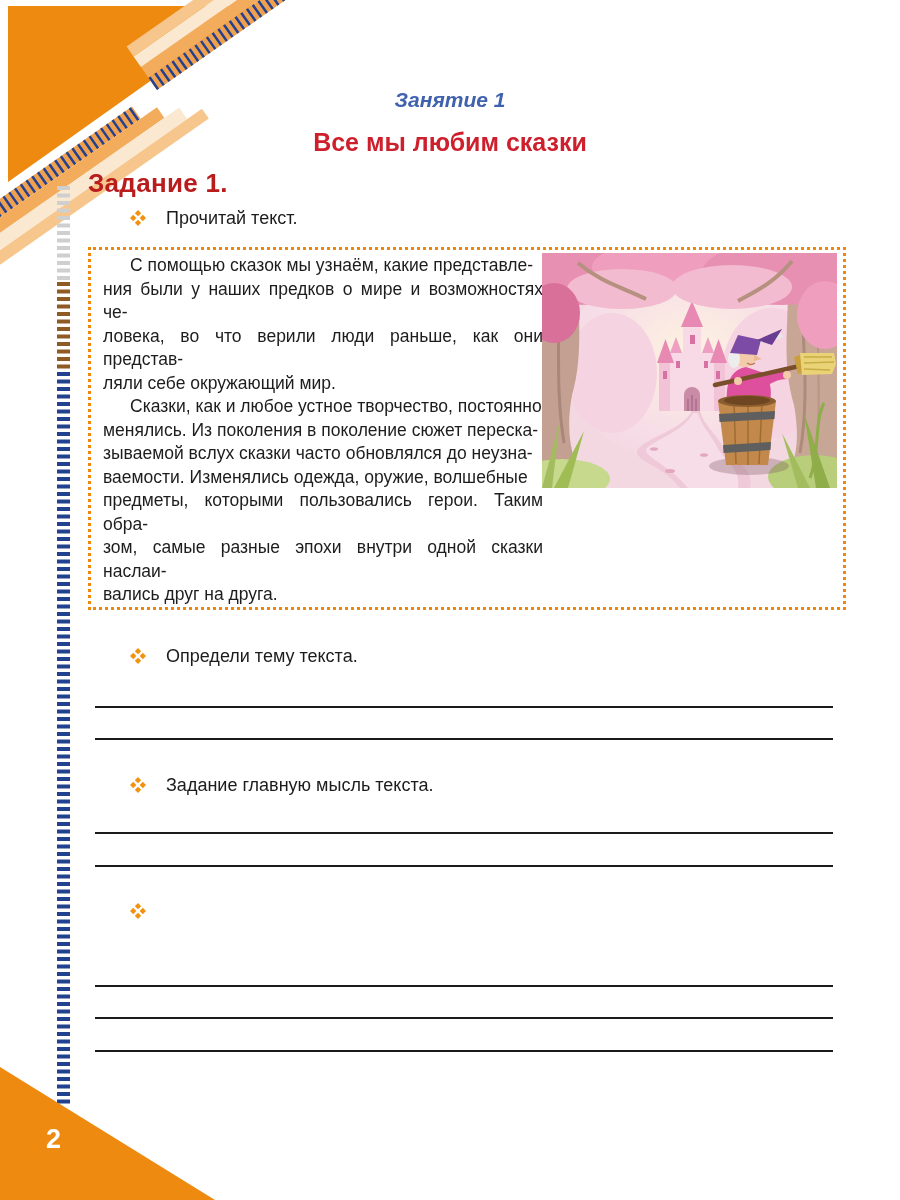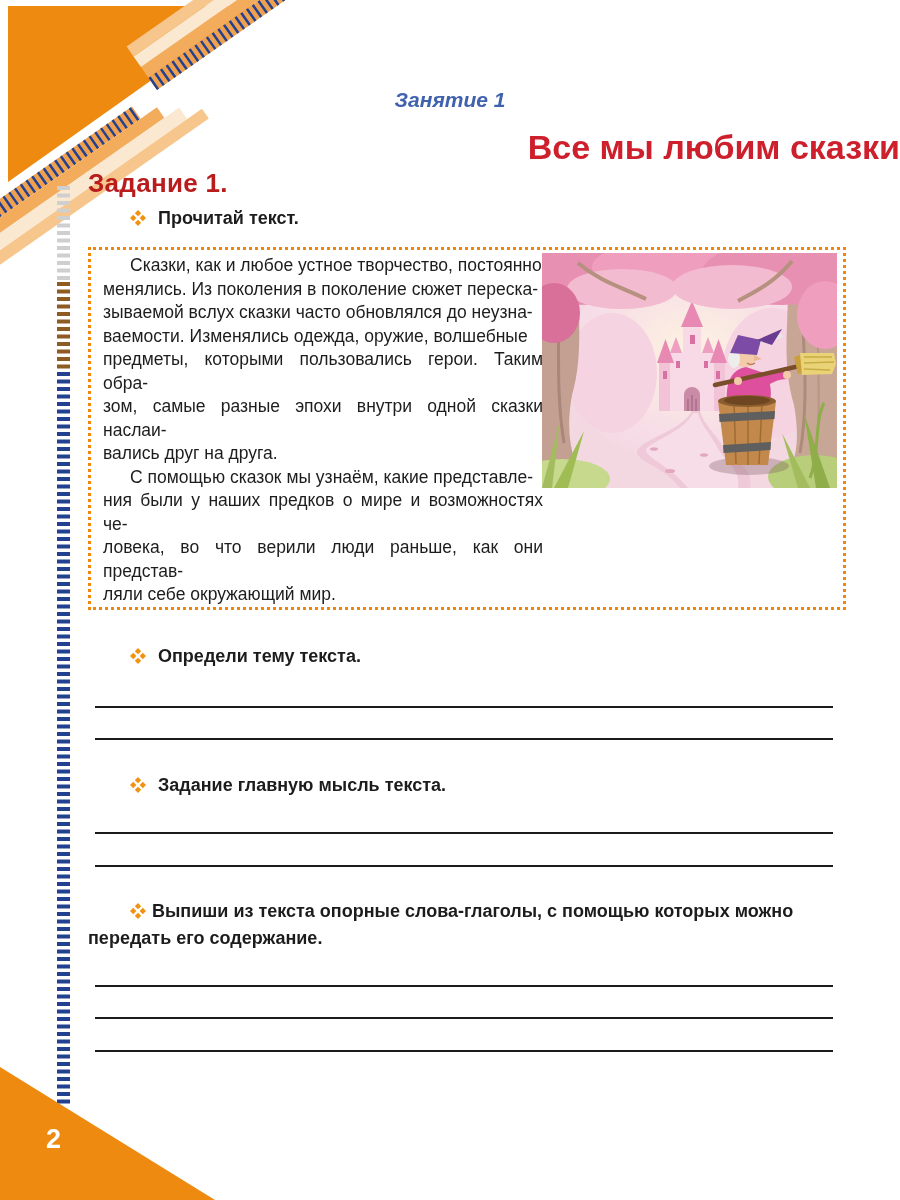--- a/index.html
+++ b/index.html
@@ -5,26 +5,26 @@
   html,body { margin:0; padding:0; background:#fff; }
   .page {
     position:relative; width:900px; height:1200px; background:#ffffff;
     font-family:"Liberation Sans", sans-serif; overflow:hidden; color:#1d1d1d;
   }
   .deco { position:absolute; left:0; top:0; width:900px; height:1200px; z-index:0; pointer-events:none; }
   .content { position:absolute; inset:0; z-index:1; }
   .abs { position:absolute; }
   .lesson-label { left:0; right:0; top:88px; text-align:center;
     font-size:21px; font-weight:bold; font-style:italic; color:#3f61ae; }
-  .page-title { left:0; right:0; top:128px; text-align:right;
-    font-size:34px; font-weight:bold; color:#ce1f2c; }
+  .page-title { left:0; right:0; top:128px; text-align:center;
+    font-size:25px; font-weight:bold; color:#ce1f2c; }
   .task-heading { left:88px; top:168px; font-size:26px; font-weight:bold;
     color:#b91c1c; letter-spacing:.3px; }
-  .bullet-row { display:flex; align-items:flex-start; gap:12px;
-    font-size:18px; font-weight:bold; color:#1c1c1c; }
+  .bullet-row { display:flex; align-items:flex-start; gap:20px;
+    font-size:18px; font-weight:normal; color:#1c1c1c; }
   .bul { width:16px; height:16px; flex:0 0 16px; margin-top:2px; }
   .row-read   { left:130px; top:208px; }
   .row-topic  { left:130px; top:646px; }
   .row-idea   { left:130px; top:775px; }
   .task4 { left:88px; top:898px; width:762px; font-size:18px; font-weight:bold;
     color:#1c1c1c; line-height:27px; text-indent:42px; }
   .task4 .bul { display:inline-block; vertical-align:-2px; margin-right:6px; }
   .reading-box { left:88px; top:247px; width:758px; height:363px;
     box-sizing:border-box; border:3px dotted #f0860b; padding:4px 12px 0 12px;
     font-size:17.5px; line-height:23.5px; text-align:justify; overflow:hidden; }
@@ -84,31 +84,31 @@
           <rect x="1.2" y="7.2" width="5.6" height="5.6" transform="rotate(45 4 10)"></rect>
           <rect x="13.2" y="7.2" width="5.6" height="5.6" transform="rotate(45 16 10)"></rect>
           <rect x="7.2" y="13.2" width="5.6" height="5.6" transform="rotate(45 10 16)"></rect>
         </g>
       </svg>
       <span>Прочитай текст.</span>
     </div>
 
     <div class="abs reading-box">
       <div class="reading-col">
+        <p>С помощью сказок мы узнаём, какие представле-
+ния были у наших предков о мире и возможностях че-
+ловека, во что верили люди раньше, как они представ-
+ляли себе окружающий мир.</p>
         <p>Сказки, как и любое устное творчество, постоянно
 менялись. Из поколения в поколение сюжет переска-
 зываемой вслух сказки часто обновлялся до неузна-
 ваемости. Изменялись одежда, оружие, волшебные
 предметы, которыми пользовались герои. Таким обра-
 зом, самые разные эпохи внутри одной сказки наслаи-
 вались друг на друга.</p>
-        <p>С помощью сказок мы узнаём, какие представле-
-ния были у наших предков о мире и возможностях че-
-ловека, во что верили люди раньше, как они представ-
-ляли себе окружающий мир.</p>
       </div>
 
       <svg class="illus" viewBox="0 0 295 235">
         <defs>
           <radialGradient id="glow" cx="50%" cy="45%" r="60%">
             <stop offset="0%" stop-color="#fdf3e0"></stop>
             <stop offset="70%" stop-color="#f7dde7"></stop>
             <stop offset="100%" stop-color="#f3d8e2"></stop>
           </radialGradient>
         </defs>
@@ -228,21 +228,21 @@
     <div class="abs answer-line line-b2"></div>
 
     <div class="abs task4">
       <svg class="bul" viewBox="0 0 20 20">
         <g fill="#f0920f">
           <rect x="7.2" y="1.2" width="5.6" height="5.6" transform="rotate(45 10 4)"></rect>
           <rect x="1.2" y="7.2" width="5.6" height="5.6" transform="rotate(45 4 10)"></rect>
           <rect x="13.2" y="7.2" width="5.6" height="5.6" transform="rotate(45 16 10)"></rect>
           <rect x="7.2" y="13.2" width="5.6" height="5.6" transform="rotate(45 10 16)"></rect>
         </g>
-      </svg><span>Выпиши из текста опорные слова-глаголы, с помощью которых можно передать его содержание.</span>
+      </svg>
     </div>
     <div class="abs answer-line line-c1"></div>
     <div class="abs answer-line line-c2"></div>
     <div class="abs answer-line line-c3"></div>
 
     <div class="abs page-number">2</div>
   </div>
 </div>
 
 </body></html>

